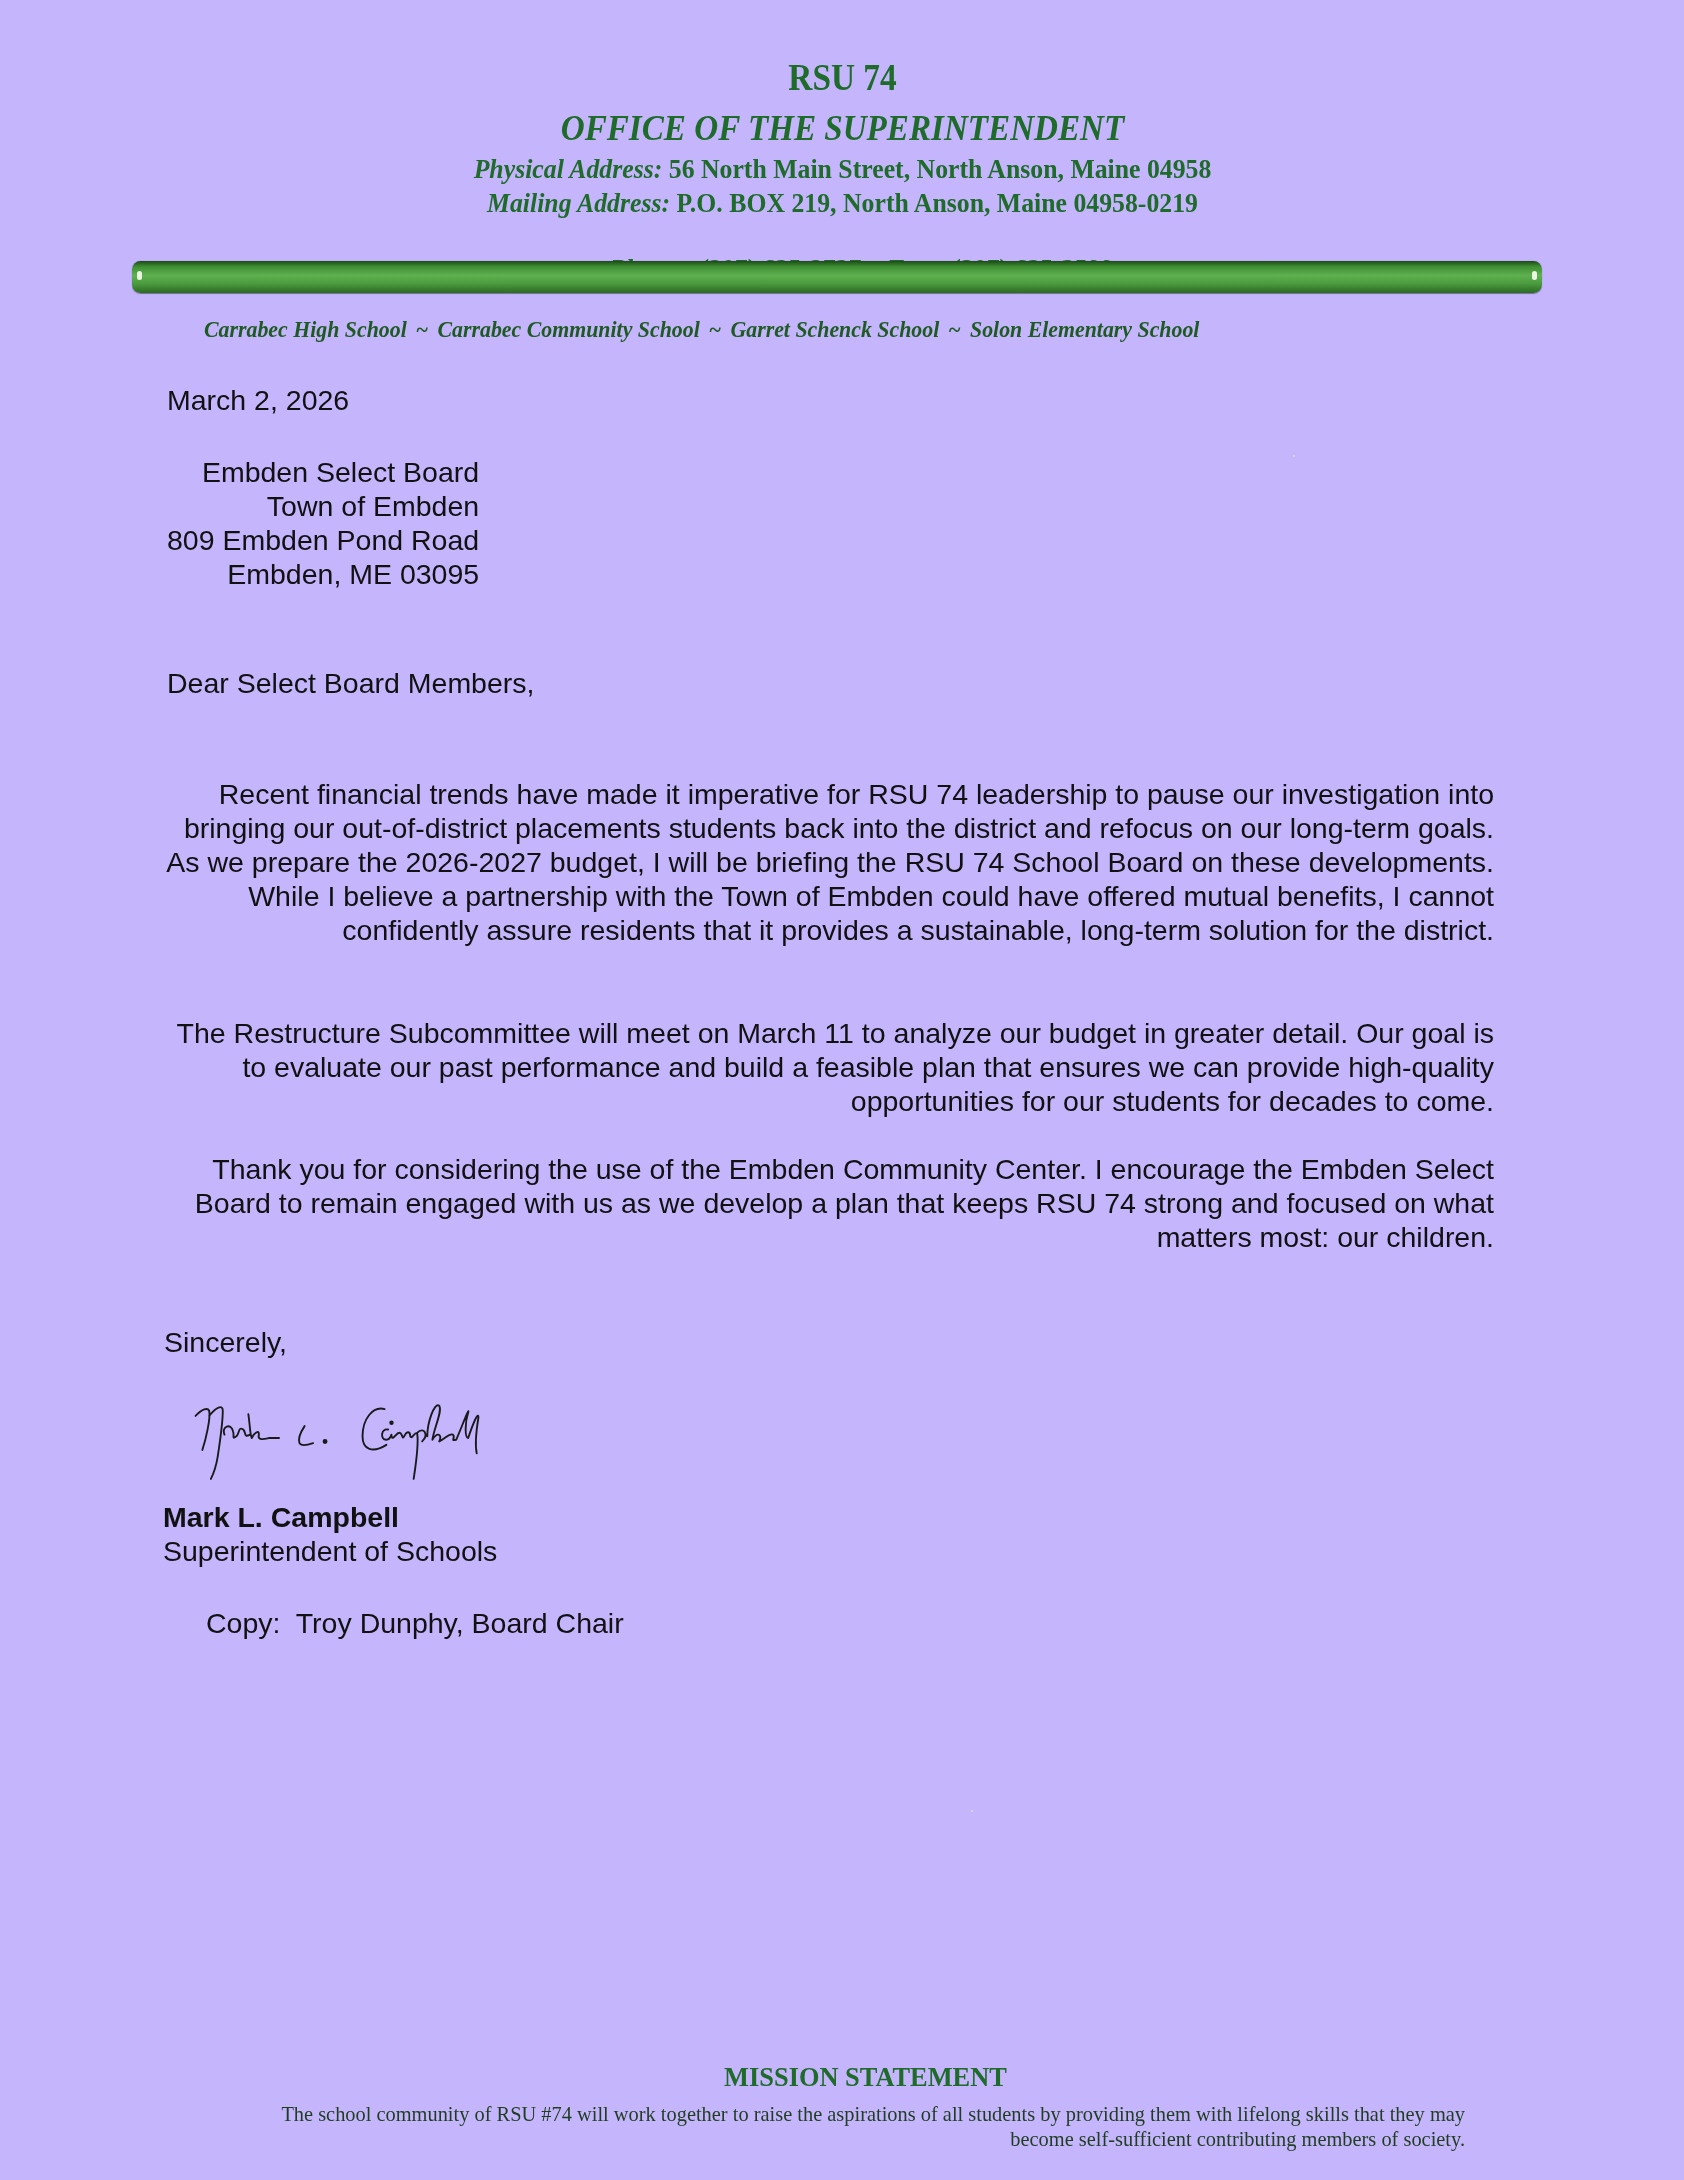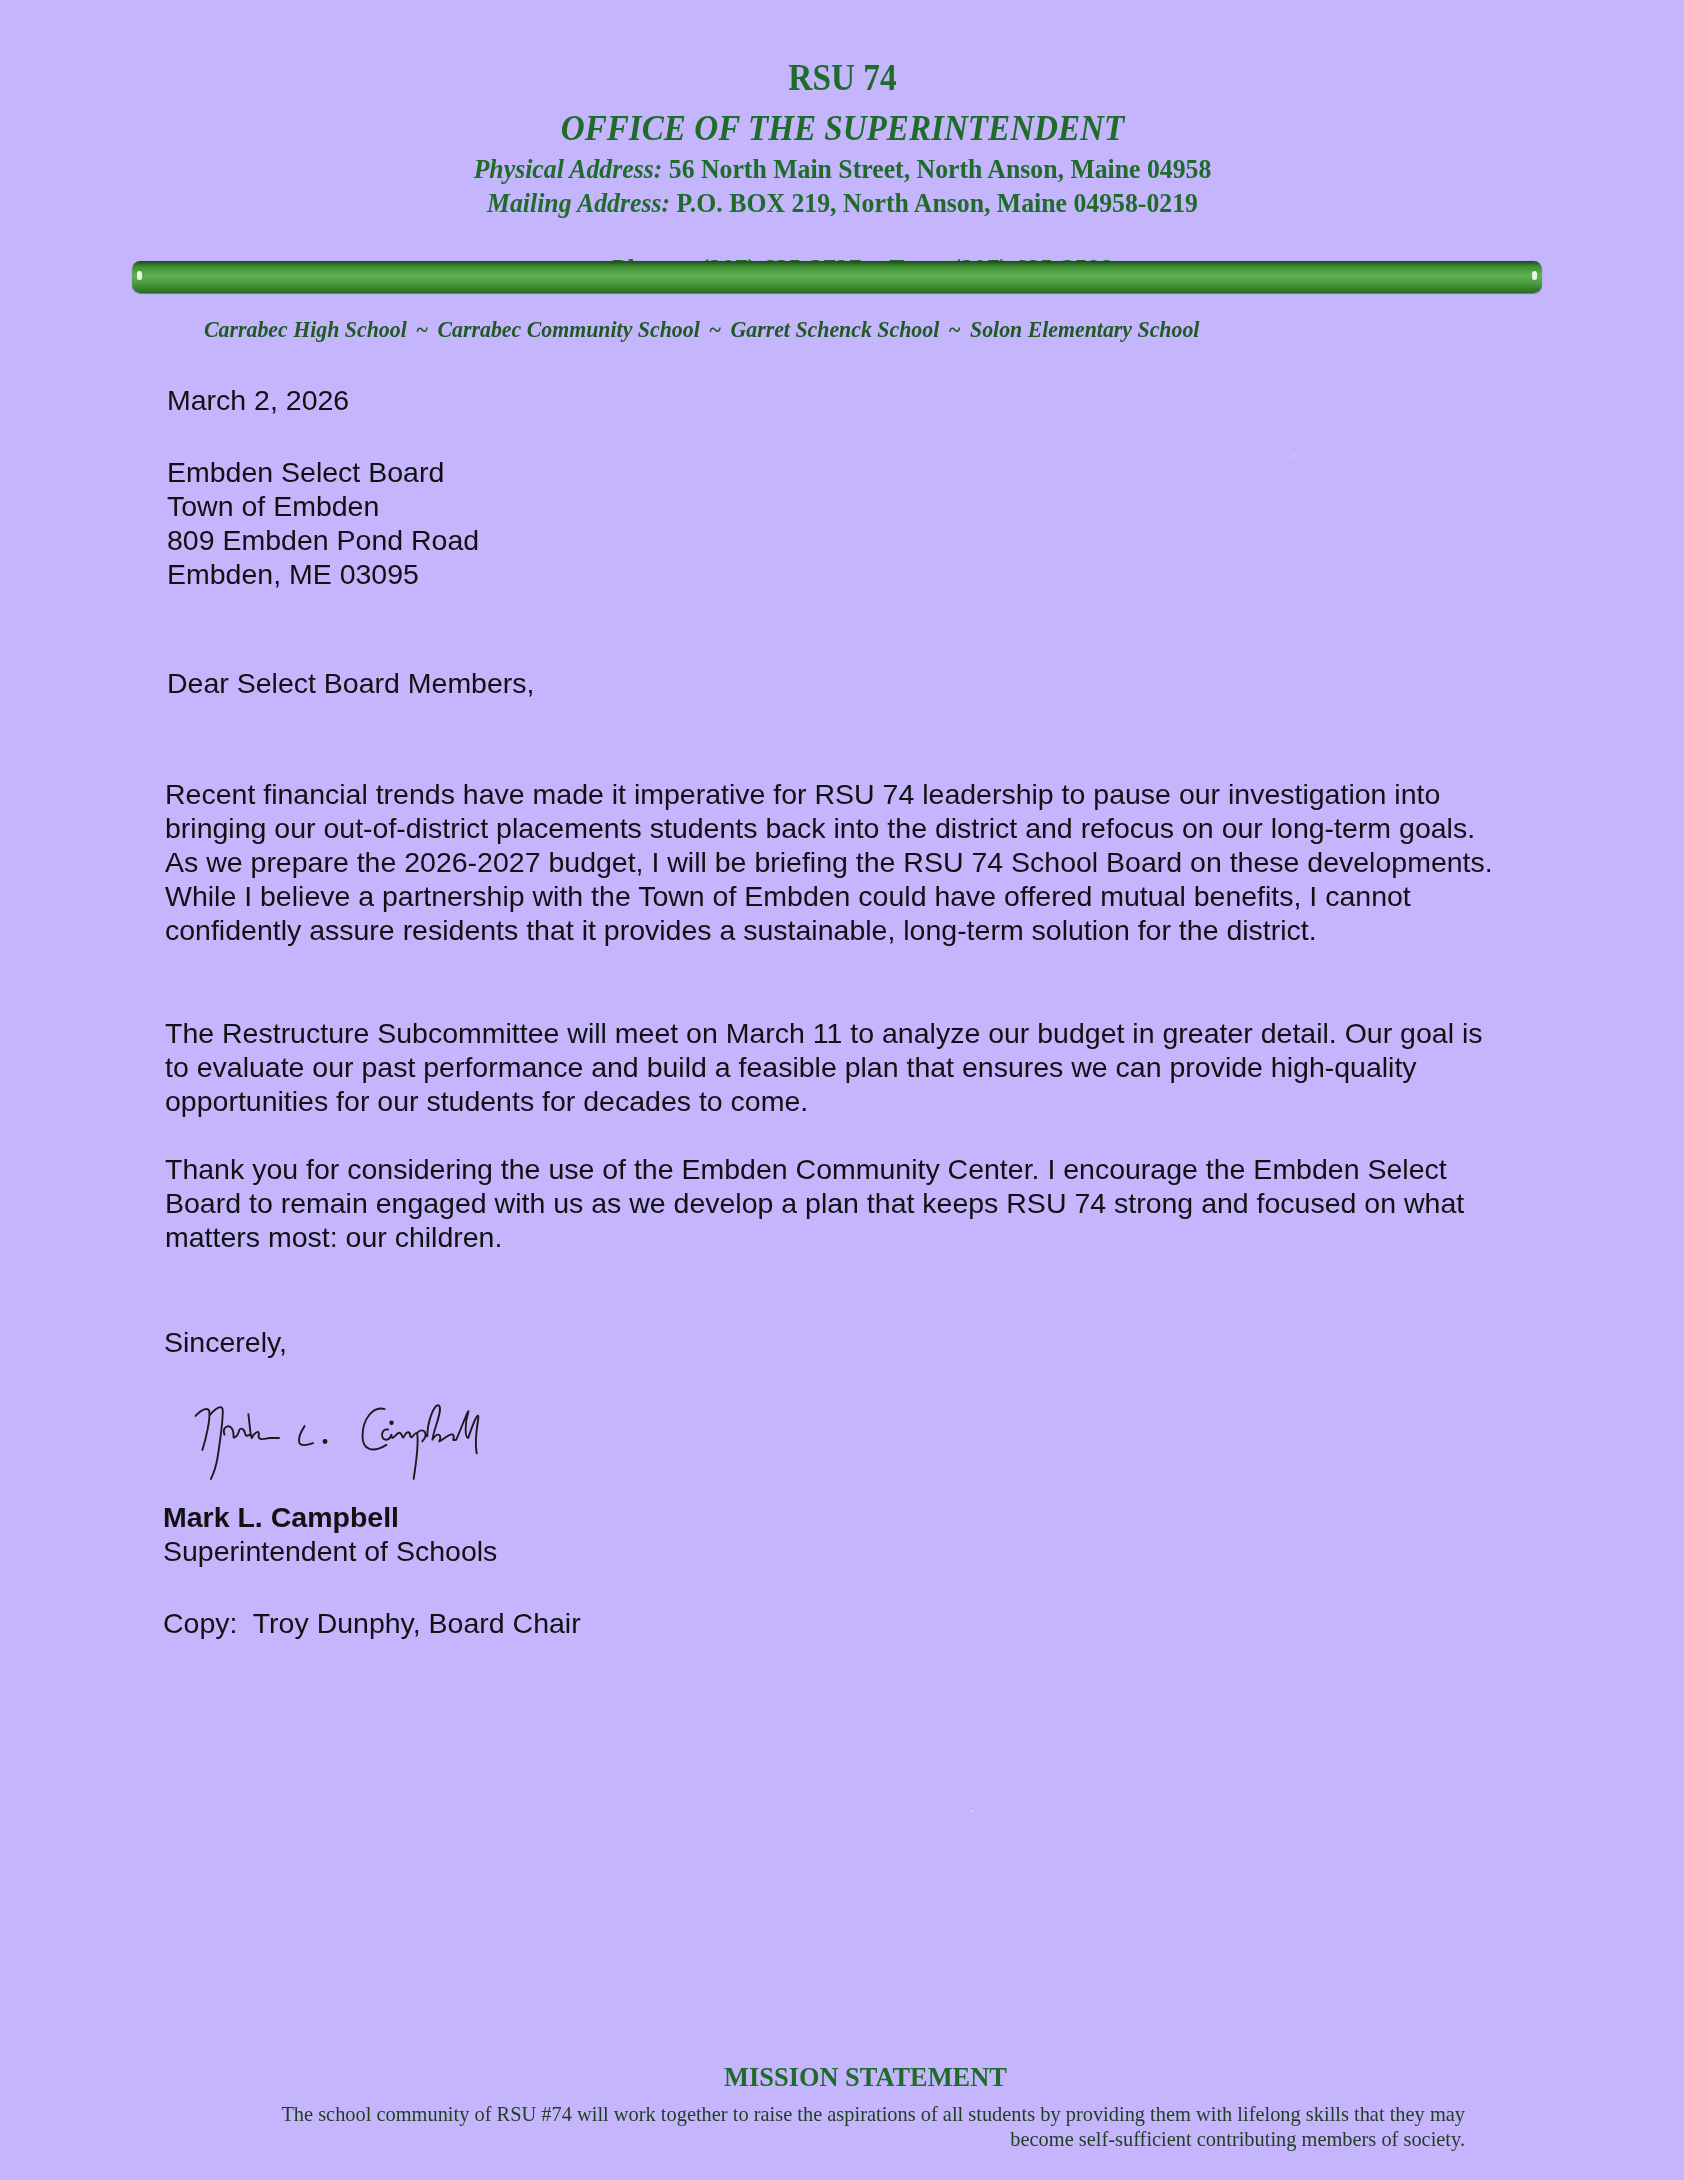--- a/index.html
+++ b/index.html
@@ -1,20 +1,20 @@
 <!DOCTYPE html>
 <html style="font-size:13.6px"><head>
   <meta charset="utf-8">
   <style>
     html, body { margin: 0; padding: 0; background: #ffffff; }
     body { width: 1685px; height: 2181px; position: relative; overflow: hidden; }
     .page { position: absolute; left: 0; top: 0; width: 1685px; height: 2181px; background: #c4b5fd; }
 
     .serif { font-family: "Liberation Serif", "DejaVu Serif", serif; }
-    .sans  { font-family: "Liberation Sans", "DejaVu Sans", sans-serif; }
+    .sans  { font-family: "Liberation Sans", "DejaVu Sans", sans-serif; text-align: right; }
 
     .letterhead { position: absolute; left: 0; top: 0; width: 1685px; text-align: center; color: #1e6b2a; }
     .lh-title { position: absolute; left: 0; width: 1685px; top: 56px; font-size: 37px; font-weight: bold; letter-spacing: 0px; transform: scaleX(0.9); }
     .lh-office { position: absolute; left: 0; width: 1685px; top: 107px; font-size: 36px; font-weight: bold; font-style: italic; transform: scaleX(0.92); }
     .lh-line { position: absolute; left: 0; width: 1685px; font-size: 28px; font-weight: bold; transform: scaleX(0.92); }
     .lh-line .lbl { font-style: italic; }
     .lh-phys { top: 153px; }
     .lh-mail { top: 187px; }
     .lh-phone { top: 221px; }
 
@@ -110,21 +110,21 @@
     <circle cx="162" cy="52" r="1.8" fill="#1a1a1a"></circle>
 
     <path d="M232 14 C218 10, 206 26, 206 46 C206 62, 218 66, 234 56"></path>
 
     <path d="M236 38 C228 36, 226 50, 234 50 C240 50, 240 40, 240 46 C242 52, 246 40, 250 42 C254 44, 252 52, 256 44 C258 40, 262 40, 262 46 C264 50, 266 42, 270 42 C272 52, 270 70, 266 96 M270 42 C278 34, 284 44, 276 52 M282 46 C282 30, 290 6, 296 10 C300 16, 290 36, 288 50 C294 40, 300 44, 296 52 C304 48, 308 42, 312 44 C316 48, 308 52, 316 50 C322 36, 332 10, 330 18 C326 30, 326 48, 330 48 C336 30, 342 16, 342 24 C340 36, 338 56, 340 66"></path>
     <circle cx="240" cy="30" r="1.5" fill="#1a1a1a"></circle>
   </svg>
 
   <div class="body-text sans signer-name">Mark L. Campbell</div>
   <div class="body-text sans signer-title">Superintendent of Schools</div>
-  <div class="body-text sans copy" style="white-space:pre;">Copy:  Troy Dunphy, Board Chair</div>
+  <div class="body-text sans copy" style="white-space:pre;margin-left:43px;">Copy:  Troy Dunphy, Board Chair</div>
 
   <div class="mission-title serif">MISSION STATEMENT</div>
   <div class="mission-text serif">The school community of RSU #74 will work together to raise the aspirations of all students by providing them with lifelong skills that they may become self-sufficient contributing members of society.</div>
 
   <span class="scan-dot" style="left:1293px; top:455px;"></span>
   <span class="scan-dot" style="left:971px; top:1810px;"></span>
 </div>
 
 
 </body></html>

